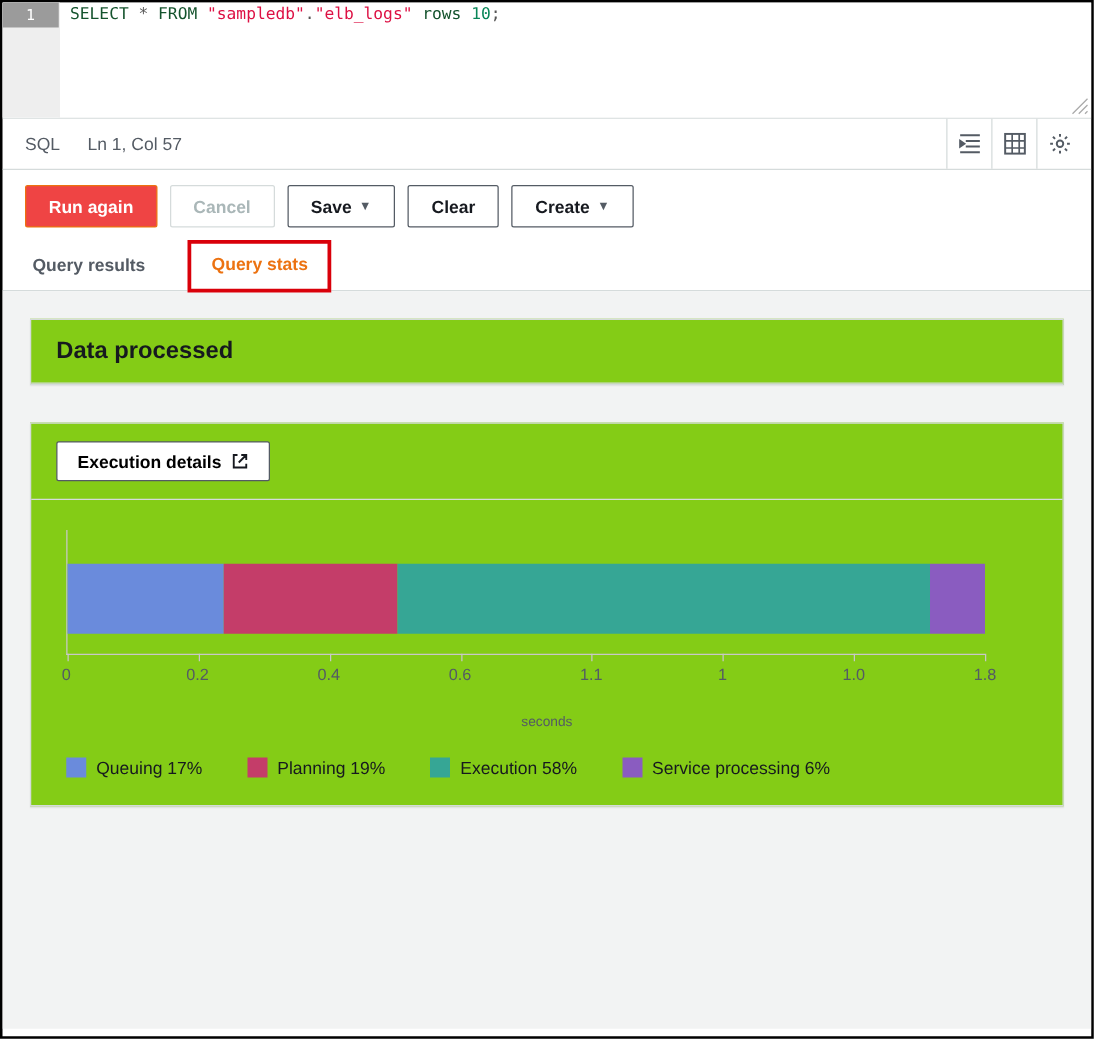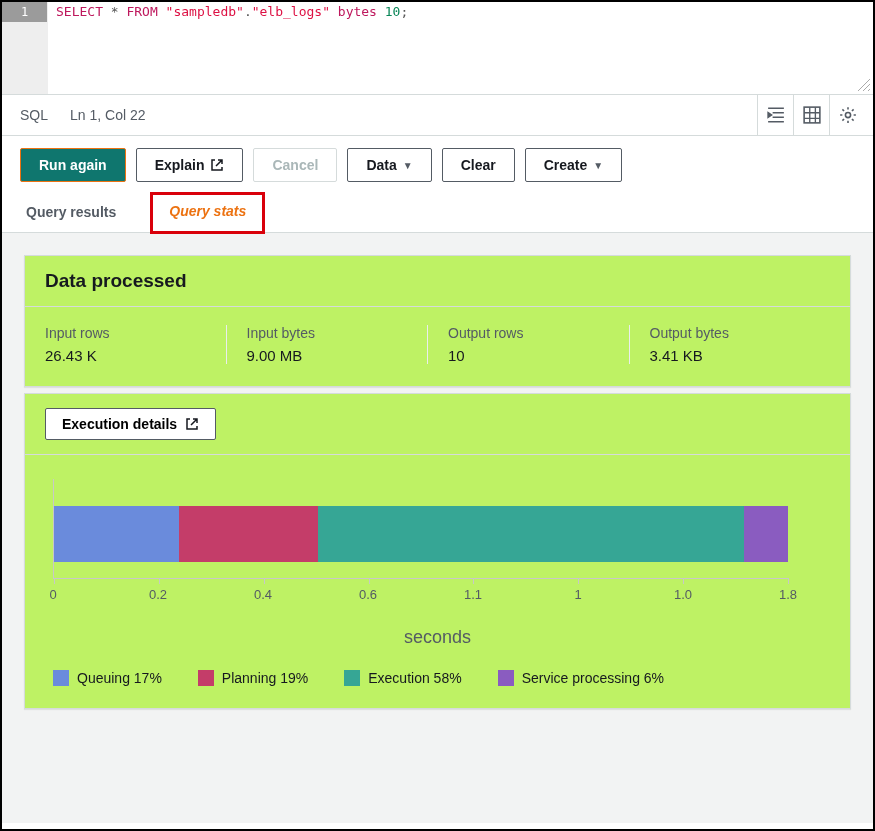--- a/index.html
+++ b/index.html
@@ -36,21 +36,21 @@
     font-family: Consolas, Menlo, monospace;
   }
   .code {
     flex: 1;
     padding: 0 8px;
     font-family: Consolas, Menlo, monospace;
     font-size: 13px;
     line-height: 20px;
     white-space: pre;
   }
-  .kw  { color: #be185d; }
+  .kw  { color: #14532d; }
   .op  { color: #555; }
   .str { color: #dd1144; }
   .num { color: #098658; }
   .resize-handle {
     position: absolute; right: 2px; bottom: 2px;
     width: 14px; height: 14px;
     color: #aaa;
   }
 
   
@@ -84,21 +84,21 @@
     border: 1px solid #545b64;
     background: #fff;
     border-radius: 2px;
     font-weight: 700;
     font-size: 14px;
     color: #16191f;
     cursor: pointer;
     display: inline-flex; align-items: center; gap: 6px;
   }
   .btn-primary {
-    background: #0f766e; border-color: #ec7211; color: #fff;
+    background: #ef4444; border-color: #ec7211; color: #fff;
   }
   .btn-disabled {
     color: #aab7b8; border-color: #d5dbdb; cursor: not-allowed;
   }
   .btn .caret { font-size: 10px; color: #545b64; }
   .btn svg { width: 14px; height: 14px; }
 
   
   .tabs {
     display: flex; gap: 0;
@@ -113,30 +113,29 @@
     cursor: pointer;
   }
   .tab.active {
     color: #ec7211;
     border: 3px solid #d9000a;
     padding: 8px 16px 10px;
     margin-right: 20px;
     margin-top: -2px;
     margin-bottom: -2px;
     background: #fff;
-    font-style: italic;
   }
 
   
   .content { padding: 22px; background: #f2f3f3; height: 590px; }
   .card {
-    background: #bef264;
+    background: #84cc16;
     border: 1px solid #d5dbdb;
     box-shadow: 0 1px 1px rgba(0,0,0,.08);
-    margin-bottom: 6px;
+    margin-bottom: 30px;
   }
   .card-header {
     padding: 14px 20px;
     border-bottom: 1px solid #d5dbdb;
     display: flex; align-items: center; justify-content: space-between;
   }
   .card-header h2 {
     margin: 0; font-size: 19px; font-weight: 700;
   }
   .card-body { padding: 18px 20px 22px; }
@@ -175,21 +174,21 @@
   .tick {
     position: absolute; bottom: 0; width: 1px; height: 6px; background: #c8c8c8;
   }
   .tick-labels {
     display: flex; justify-content: space-between;
     margin: 8px 42px 0 8px;
     color: #545b64; font-size: 13px;
     position: relative;
   }
   .tick-label { position: absolute; transform: translateX(-50%); }
-  .xlabel { text-align: center; margin-top: 24px; color: #545b64; font-size: 18px; }
+  .xlabel { text-align: center; margin-top: 24px; color: #545b64; font-size: 11px; }
 
   .legend {
     display: flex; gap: 36px; margin-top: 22px; padding-left: 8px;
     flex-wrap: wrap;
     align-items: center;
   }
   .legend-item { display: flex; align-items: center; gap: 8px; }
   .swatch { width: 16px; height: 16px; }
 
   .exec-details-btn {
@@ -201,32 +200,32 @@
   }
 </style>
 </head>
 <body>
 
 <div class="editor-wrap">
   <div class="editor">
     <div class="gutter">
       <div class="ln">1</div>
     </div>
-    <div class="code"><span class="kw">SELECT</span> <span class="op">*</span> <span class="kw">FROM</span> <span class="str">"sampledb"</span><span class="op">.</span><span class="str">"elb_logs"</span> <span class="kw">bytes</span> <span class="num">10</span><span class="op">;</span></div>
+    <div class="code"><span class="kw">SELECT</span> <span class="op">*</span> <span class="kw">FROM</span> <span class="str">"sampledb"</span><span class="op">.</span><span class="str">"elb_logs"</span> <span class="kw">rows</span> <span class="num">10</span><span class="op">;</span></div>
   </div>
   <div class="resize-handle">
     <svg viewBox="0 0 14 14">
         <path d="M13 1 L1 13 M13 6 L6 13 M13 11 L11 13" stroke="#aaa" stroke-width="1"></path>
       </svg>
   </div>
 </div>
 
 <div class="statusbar">
   <div class="lang">SQL</div>
-  <div class="pos">Ln 1, Col 22</div>
+  <div class="pos">Ln 1, Col 57</div>
   <div class="spacer"></div>
   <div class="iconbtn">
     <svg viewBox="0 0 16 16">
         <path d="M1 2h14M5 6h10M5 10h10M1 14h14 M1 6l3 2-3 2z" stroke="#545b64" stroke-width="1.4" fill="#545b64"></path>
       </svg>
   </div>
   <div class="iconbtn">
     <svg viewBox="0 0 16 16">
         <rect x="1" y="1" width="14" height="14" fill="none" stroke="#545b64" stroke-width="1.4"></rect>
         <path d="M1 6h14M1 11h14M6 1v14M11 1v14" stroke="#545b64" stroke-width="1.2"></path>
@@ -235,68 +234,42 @@
   <div class="iconbtn">
     <svg viewBox="0 0 16 16">
         <circle cx="8" cy="8" r="2.3" fill="none" stroke="#545b64" stroke-width="1.4"></circle>
         <path d="M8 1v2M8 13v2M1 8h2M13 8h2M3 3l1.5 1.5M11.5 11.5L13 13M13 3l-1.5 1.5M4.5 11.5L3 13" stroke="#545b64" stroke-width="1.4"></path>
       </svg>
   </div>
 </div>
 
 <div class="toolbar">
   <button class="btn btn-primary">Run again</button>
-  <button class="btn">
-    <span>Explain</span>
-    <svg viewBox="0 0 14 14">
-        <path d="M5 2H2v10h10V9M8 2h4v4M12 2L6 8" fill="none" stroke="#16191f" stroke-width="1.5"></path>
-      </svg>
-  </button>
   <button class="btn btn-disabled">Cancel</button>
   <button class="btn">
-    <span>Data</span>
+    <span>Save</span>
     <span class="caret">▼</span>
   </button>
   <button class="btn">Clear</button>
   <button class="btn">
     <span>Create</span>
     <span class="caret">▼</span>
   </button>
 </div>
 
 <div class="tabs">
   <div class="tab">Query results</div>
   <div class="tab active">Query stats</div>
 </div>
 
 <div class="content">
 
   <div class="card">
     <div class="card-header">
       <h2>Data processed</h2>
-    </div>
-    <div class="card-body">
-      <div class="dp-grid">
-        <div class="dp-cell">
-          <div class="dp-label">Input rows</div>
-          <div class="dp-value">26.43 K</div>
-        </div>
-        <div class="dp-cell">
-          <div class="dp-label">Input bytes</div>
-          <div class="dp-value">9.00 MB</div>
-        </div>
-        <div class="dp-cell">
-          <div class="dp-label">Output rows</div>
-          <div class="dp-value">10</div>
-        </div>
-        <div class="dp-cell">
-          <div class="dp-label">Output bytes</div>
-          <div class="dp-value">3.41 KB</div>
-        </div>
-      </div>
     </div>
   </div>
 
   <div class="card">
     <div class="card-header">
       <button class="exec-details-btn">
         <span>Execution details</span>
         <svg viewBox="0 0 14 14" width="14" height="14">
             <path d="M5 2H2v10h10V9M8 2h4v4M12 2L6 8" fill="none" stroke="#16191f" stroke-width="1.5"></path>
           </svg>

